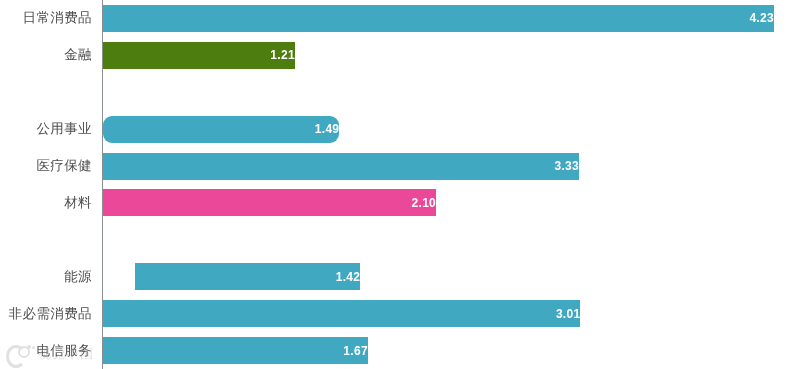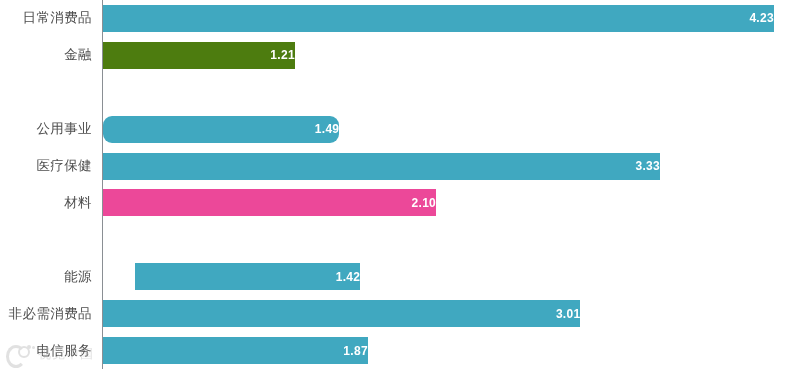--- a/index.html
+++ b/index.html
@@ -168,21 +168,21 @@
           </div>
         </div>
         <div class="bar-row" style="top: 110.7px;">
           <div class="cat-label">公用事业</div>
           <div class="bar" style="width: 236.345px; background: rgb(64, 168, 192); border-radius: 9px;">
             <span class="bar-value">1.49</span>
           </div>
         </div>
         <div class="bar-row" style="top: 147.6px;">
           <div class="cat-label">医疗保健</div>
-          <div class="bar" style="width: 557px; background: rgb(64, 168, 192);">
+          <div class="bar" style="width: 476px; background: rgb(64, 168, 192);">
             <span class="bar-value">3.33</span>
           </div>
         </div>
         <div class="bar-row" style="top: 184.5px;">
           <div class="cat-label">材料</div>
           <div class="bar" style="width: 333.103px; background: #ec4899; justify-content: flex-end;">
             <span class="bar-value">2.10</span>
           </div>
         </div>
         <div class="bar-row" style="top: 258.3px;">
@@ -193,21 +193,21 @@
         </div>
         <div class="bar-row" style="top: 295.2px;">
           <div class="cat-label">非必需消费品</div>
           <div class="bar" style="width: 477.448px; background: rgb(64, 168, 192);">
             <span class="bar-value">3.01</span>
           </div>
         </div>
         <div class="bar-row" style="top: 332.1px;">
           <div class="cat-label">电信服务</div>
           <div class="bar" style="width: 264.897px; background: rgb(64, 168, 192);">
-            <span class="bar-value">1.87</span>
+            <span class="bar-value">1.67</span>
           </div>
         </div>
       </div>
   </div>
 
   <div class="watermark">
     <span class="watermark-mark">
       <span class="wm-c"></span>
       <span class="wm-ring"></span>
       <span class="wm-d1"></span>

